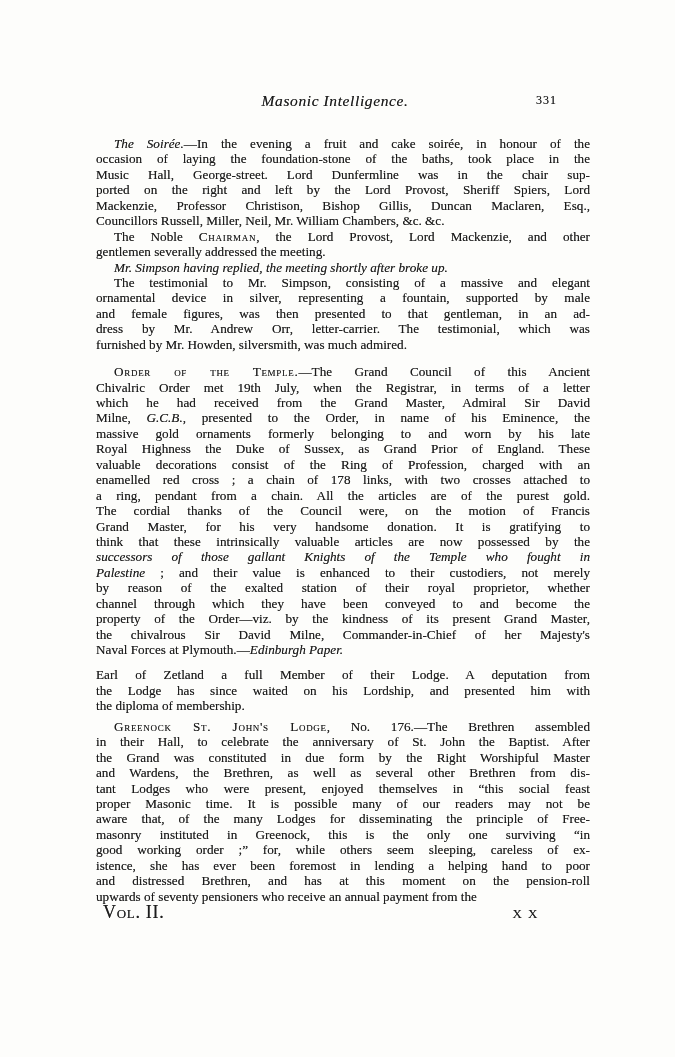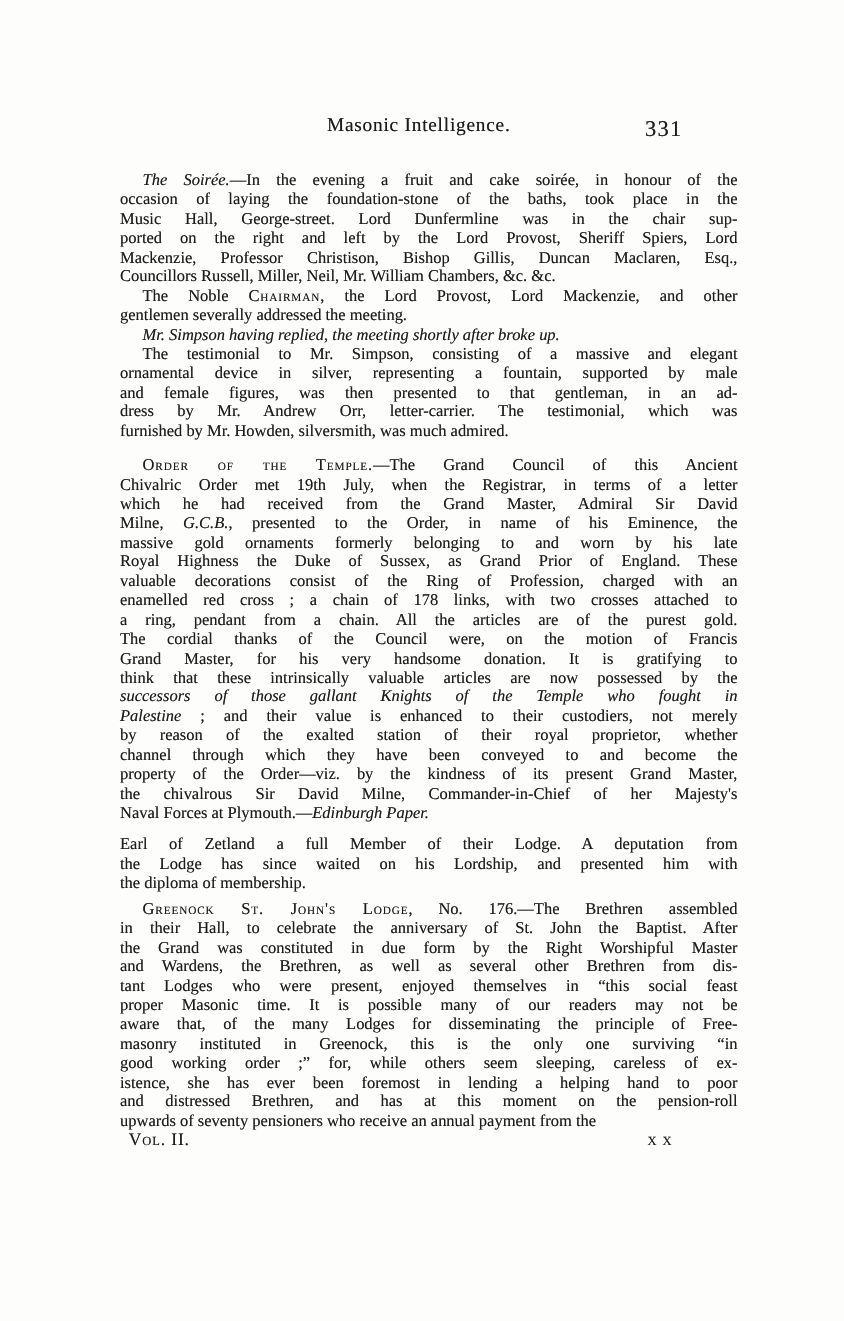--- a/index.html
+++ b/index.html
@@ -22,30 +22,31 @@
     top: 92px;
     width: 494px;
   }
   .header {
     position: relative;
     height: 19px;
   }
   .title {
     display: block;
     text-align: center;
+    font-style: italic;
     font-size: 15.5px;
     letter-spacing: 0.6px;
     transform: translateX(-8px);
     text-shadow: 0 0 0.5px rgba(30,30,30,0.65);
   }
   .pagenum {
     position: absolute;
-    right: 44px;
+    right: 33px;
     top: 1px;
-    font-size: 18px;
+    font-size: 12px;
     letter-spacing: 1px;
     text-shadow: 0 0 0.5px rgba(30,30,30,0.65);
   }
   .body {
     margin-top: 25px;
     font-size: 13.2px;
     text-shadow: 0 0 0.45px rgba(35,35,35,0.6);
   }
   .para { margin: 0; }
   .para.spaced-12 { margin-top: 12px; }
@@ -66,21 +67,21 @@
   .sc {
     font-variant: small-caps;
     letter-spacing: 0.7px;
   }
   .footer {
     display: flex;
     justify-content: space-between;
     margin-top: 1px;
     padding-left: 7px;
     padding-right: 52px;
-    font-size: 14px;
+    font-size: 18px;
     line-height: 15px;
     text-shadow: 0 0 0.45px rgba(35,35,35,0.6);
   }
 </style>
 </head>
 <body>
 
 <div class="page">
   <div class="content">
 

